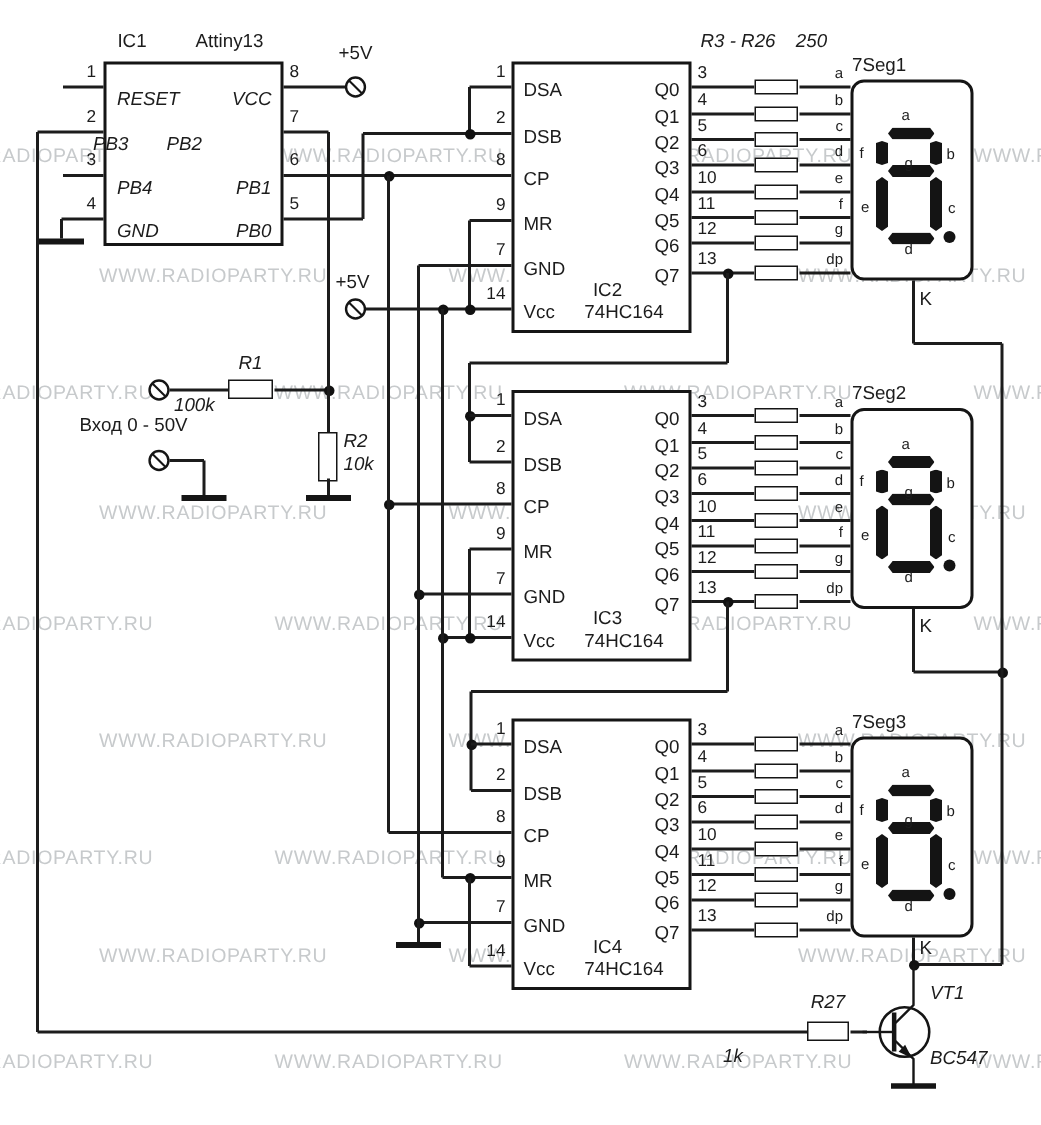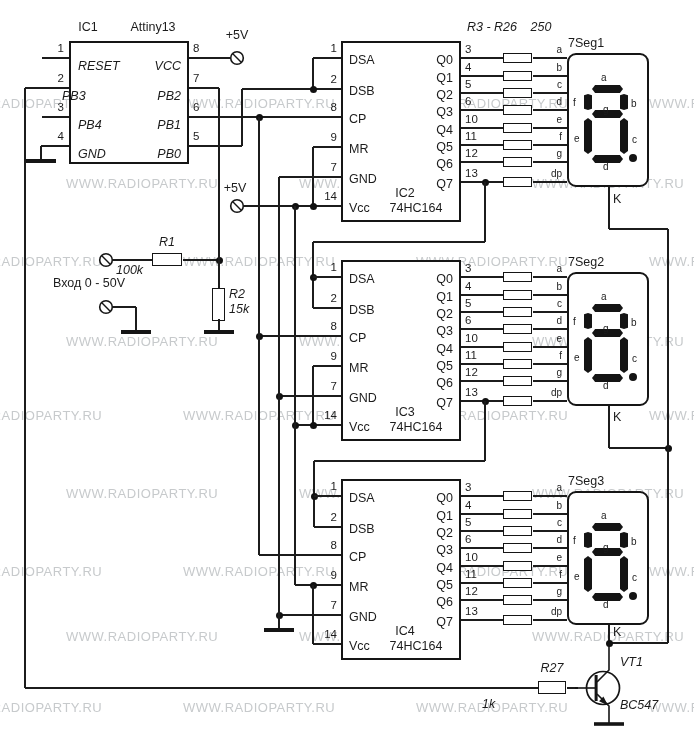--- a/index.html
+++ b/index.html
@@ -64,21 +64,21 @@
     <div class="wm" style="left: 649px; top: 700px; color: rgb(199, 202, 204);">WWW.RADIOPARTY.RU</div>
     <div class="box" style="left: 69px; top: 41px; width: 116px; height: 119px;"></div>
     <div class="lbl pinname" style="left: 18px; width: 140px; text-align: center; top: 21px;">IC1</div>
     <div class="lbl pinname" style="left: 83px; width: 140px; text-align: center; top: 21px;">Attiny13</div>
     <div class="lbl pinname ital" style="left: 78px; top: 60px;">RESET</div>
     <div class="lbl num" style="left: -6px; width: 70px; text-align: right; top: 42px;">1</div>
     <div class="lbl pinname ital" style="left: 111px; width: 70px; text-align: right; top: 60px;">VCC</div>
     <div class="lbl num" style="left: 193px; top: 42px;">8</div>
     <div class="lbl pinname ital" style="left: 62px; top: 90px;">PB3</div>
     <div class="lbl num" style="left: -6px; width: 70px; text-align: right; top: 72px;">2</div>
-    <div class="lbl pinname ital" style="left: 111px; width: 70px; text-align: right; top: 90px;">PB2</div>
+    <div class="lbl pinname ital" style="left: 111px; width: 70px; top: 90px;">PB2</div>
     <div class="lbl num" style="left: 193px; top: 72px;">7</div>
     <div class="lbl pinname ital" style="left: 78px; top: 119px;">PB4</div>
     <div class="lbl num" style="left: -6px; width: 70px; text-align: right; top: 101px;">3</div>
     <div class="lbl pinname ital" style="left: 111px; width: 70px; text-align: right; top: 119px;">PB1</div>
     <div class="lbl num" style="left: 193px; top: 101px;">6</div>
     <div class="lbl pinname ital" style="left: 78px; top: 148px;">GND</div>
     <div class="lbl num" style="left: -6px; width: 70px; text-align: right; top: 130px;">4</div>
     <div class="lbl pinname ital" style="left: 111px; width: 70px; text-align: right; top: 148px;">PB0</div>
     <div class="lbl num" style="left: 193px; top: 130px;">5</div>
     <div class="h" style="left: 42px; top: 57.2px; width: 27px;"></div>
@@ -405,21 +405,21 @@
     <div class="h" style="left: 183px; top: 259.2px; width: 36px;"></div>
     <div class="dot" style="left: 215.5px; top: 256.5px;"></div>
     <div class="v" style="left: 218.2px; top: 88px; height: 172px;"></div>
     <div class="lbl pinname ital" style="left: 97px; width: 140px; text-align: center; top: 236px;">R1</div>
     <div class="lbl pinname ital" style="left: 116px; width: 140px; text-align: left; top: 264px;">100k</div>
     <div class="v" style="left: 218.2px; top: 260px; height: 28px;"></div>
     <div class="res" style="left: 212px; top: 288px; width: 11px; height: 31px;"></div>
     <div class="v" style="left: 218.2px; top: 319px; height: 11px;"></div>
     <div class="gnd" style="left: 204px; top: 330px; width: 30px;"></div>
     <div class="lbl pinname ital" style="left: 229px; top: 288px;">R2</div>
-    <div class="lbl pinname ital" style="left: 229px; top: 303px;">15k</div>
+    <div class="lbl pinname ital" style="left: 229px; top: 303px;">10k</div>
     <div class="lbl pinname" style="left: 53px; top: 277px;">Вход 0 - 50V</div>
     <svg width="16" height="16" style="left: 98px; top: 299px;">
       <circle cx="8" cy="8" r="6.3" fill="#fff" stroke="#151515" stroke-width="1.6"></circle>
       <line x1="3.8" y1="3.8" x2="12.2" y2="12.2" stroke="#151515" stroke-width="1.4"></line>
     </svg>
     <div class="h" style="left: 113px; top: 306.2px; width: 23px;"></div>
     <div class="v" style="left: 135.2px; top: 307px; height: 23px;"></div>
     <div class="gnd" style="left: 121px; top: 330px; width: 30px;"></div>
     <div class="h" style="left: 609px; top: 228.2px; width: 59px;"></div>
     <div class="h" style="left: 609px; top: 447.2px; width: 59px;"></div>

